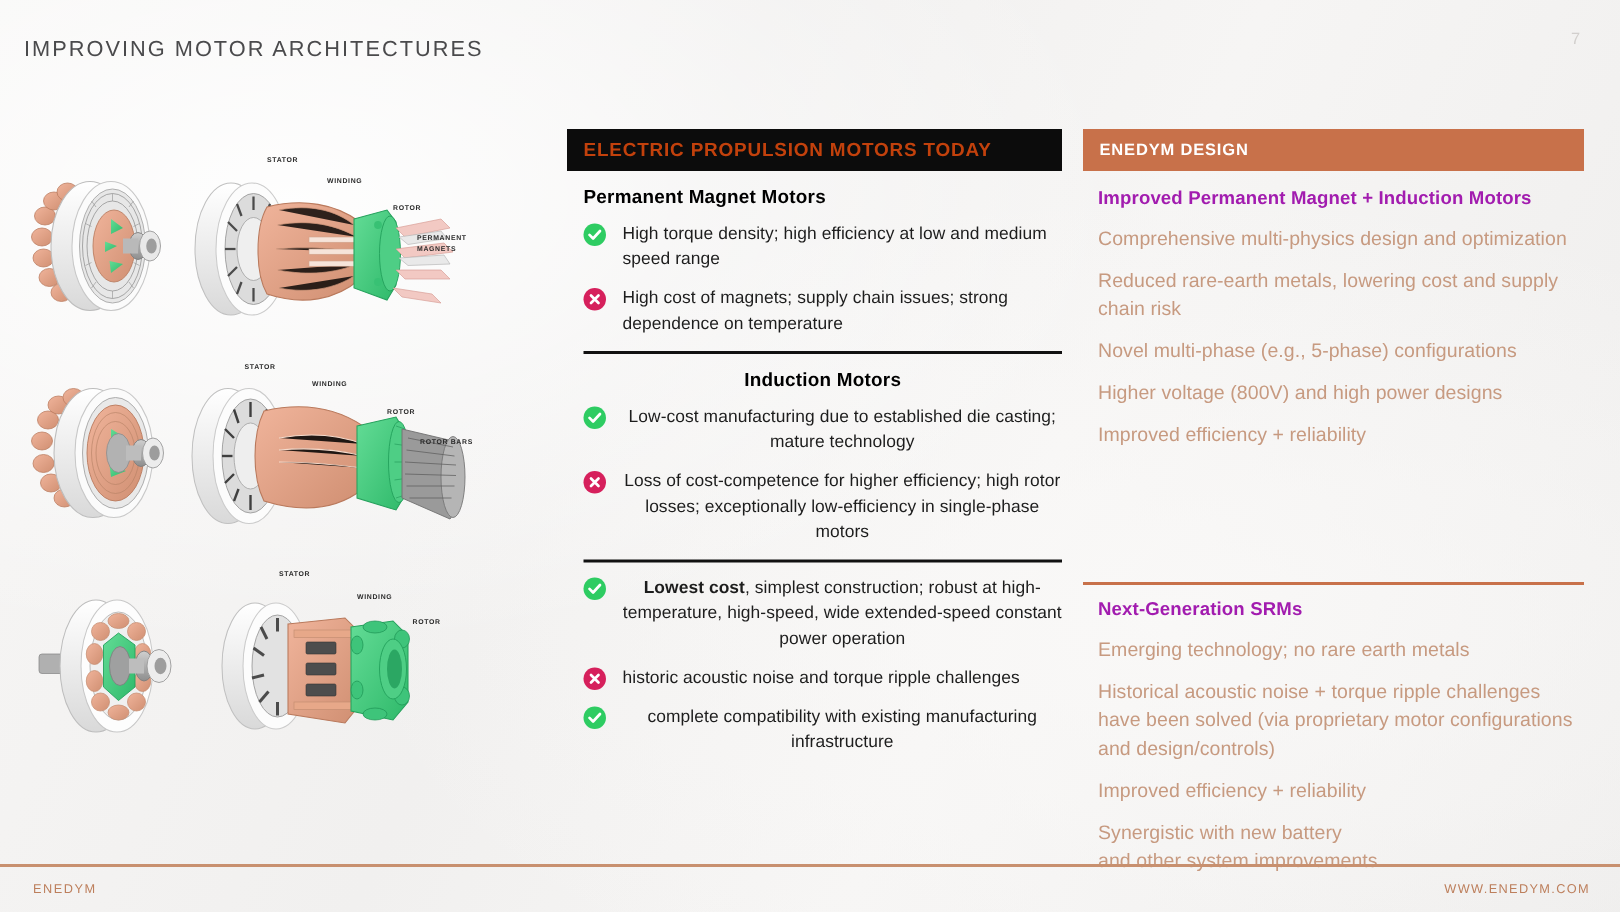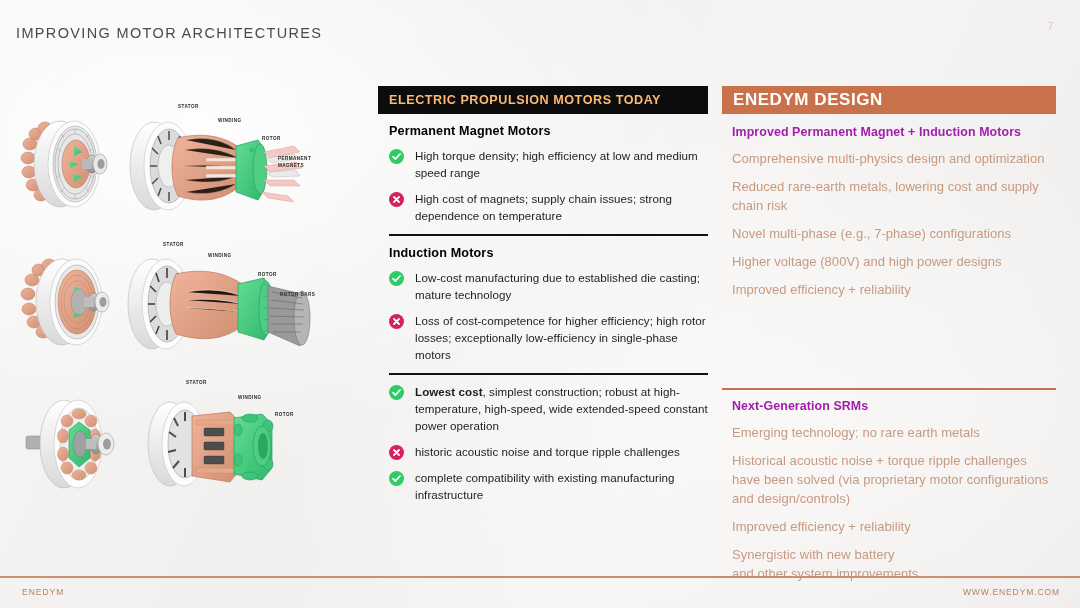--- a/index.html
+++ b/index.html
@@ -60,32 +60,32 @@
     white-space: pre-line;
   }
 
   svg.motor-svg { position: absolute; left: 0; top: 0; }
 
   
   .col-mid { position: absolute; left: 378px; top: 86px; width: 330px; }
 
   .bar-black {
     background: #0c0c0c;
-    color: #fdba74;
+    color: #c2410c;
     font-size: 12.6px;
     font-weight: 700;
     letter-spacing: .55px;
     padding: 7px 10px 7px 11px;
     height: 28px;
     display: flex;
     align-items: center;
   }
 
   .mid-section { padding-left: 11px; }
-  .mid-section.spaced { margin-top: 3px; }
+  .mid-section.spaced { margin-top: 3px; text-align: center; }
 
   .rule-black { height: 2.5px; background: #111; margin-bottom: 9px; }
 
   .sec-title {
     font-size: 12.6px;
     font-weight: 700;
     color: #000000;
     letter-spacing: .15px;
     margin: 10px 0 10px 0;
   }
@@ -114,21 +114,21 @@
   .bullet-text b { font-weight: 700; }
 
   .bullets-wrap { padding-left: 26px; }
 
   
   .col-right { position: absolute; left: 722px; top: 86px; width: 334px; }
 
   .bar-orange {
     background: #c8714a;
     color: #ffffff;
-    font-size: 17px;
+    font-size: 11px;
     font-weight: 700;
     letter-spacing: .55px;
     padding: 7px 10px 7px 11px;
     height: 28px;
     display: flex;
     align-items: center;
   }
 
   .rule-orange { height: 2px; background: #c8714a; margin-bottom: 9px; }
 
@@ -561,21 +561,21 @@
   </div>
 
   <div class="col-right">
 
     <div class="bar-orange">ENEDYM DESIGN</div>
 
     <div>
       <div class="r-title">Improved Permanent Magnet + Induction Motors</div>
       <div class="r-line">Comprehensive multi-physics design and optimization</div>
       <div class="r-line">Reduced rare-earth metals, lowering cost and supply chain risk</div>
-      <div class="r-line">Novel multi-phase (e.g., 7-phase) configurations</div>
+      <div class="r-line">Novel multi-phase (e.g., 5-phase) configurations</div>
       <div class="r-line">Higher voltage (800V) and high power designs</div>
       <div class="r-line">Improved efficiency + reliability</div>
     </div>
 
     <div style="margin-top:88px;">
       <div class="rule-orange"></div>
       <div class="r-title" style="margin-top:8px;">Next-Generation SRMs</div>
       <div class="r-line">Emerging technology; no rare earth metals</div>
       <div class="r-line">Historical acoustic noise + torque ripple challenges have been solved (via proprietary motor configurations and design/controls)</div>
       <div class="r-line">Improved efficiency + reliability</div>

